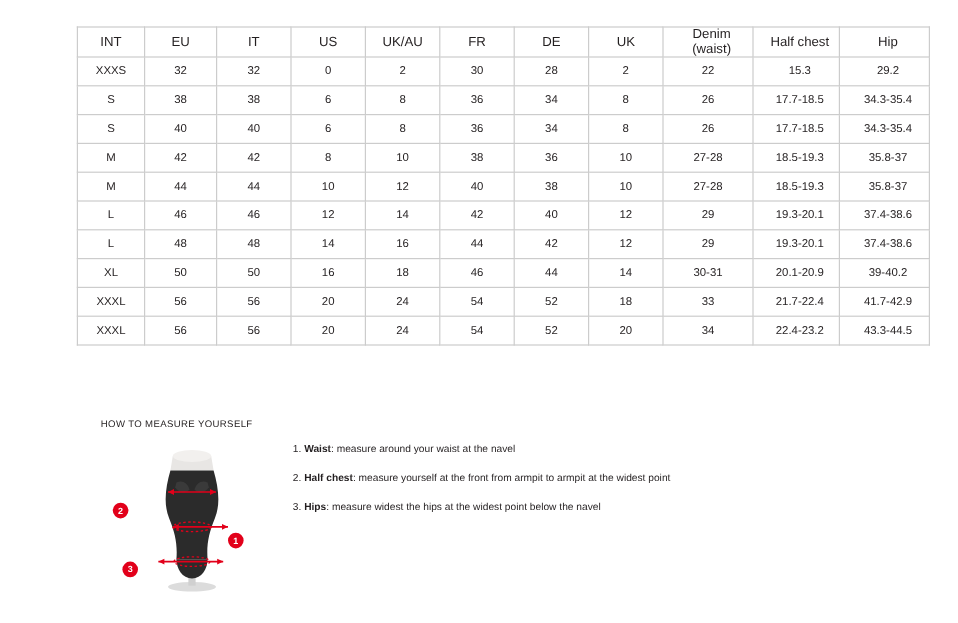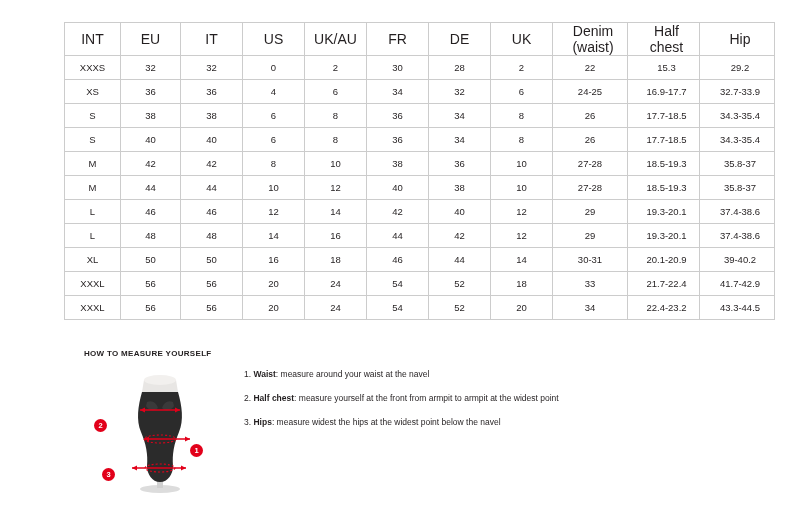--- a/index.html
+++ b/index.html
@@ -36,21 +36,21 @@
     border: 1px solid #cccccc;
     height: 23px;
     font-size: 9.5px;
     font-weight: normal;
     text-align: center;
     vertical-align: middle;
     color: #231f20;
     padding: 0 2px;
   }
   table.size-table th {
-    font-size: 14px;
+    font-size: 11px;
   }
   table.size-table td.left,
   table.size-table th.left {
     text-align: center;
     padding-left: 8px;
   }
   
   col.c0 { width: 56px; }
   col.c1 { width: 60px; }
   col.c2 { width: 62px; }
@@ -65,21 +65,21 @@
 
   
   .measure {
     position: absolute;
     left: 64px;
     top: 349px;
     width: 680px;
   }
   .measure-title {
     font-size: 8px;
-    font-weight: bold;
+    font-weight: normal;
     letter-spacing: 0.3px;
     color: #231f20;
     margin-bottom: 10px;
     padding-left: 20px;
   }
   .measure-body {
     position: relative;
     display: flex;
     align-items: flex-start;
   }
@@ -163,33 +163,20 @@
           <td>0</td>
           <td>2</td>
           <td>30</td>
           <td>28</td>
           <td>2</td>
           <td>22</td>
           <td class="left">15.3</td>
           <td class="left">29.2</td>
         </tr>
         <tr>
-          <td>XS</td>
-          <td>36</td>
-          <td>36</td>
-          <td>4</td>
-          <td>6</td>
-          <td>34</td>
-          <td>32</td>
-          <td>6</td>
-          <td>24-25</td>
-          <td class="left">16.9-17.7</td>
-          <td class="left">32.7-33.9</td>
-        </tr>
-        <tr>
           <td>S</td>
           <td>38</td>
           <td>38</td>
           <td>6</td>
           <td>8</td>
           <td>36</td>
           <td>34</td>
           <td>8</td>
           <td>26</td>
           <td class="left">17.7-18.5</td>

